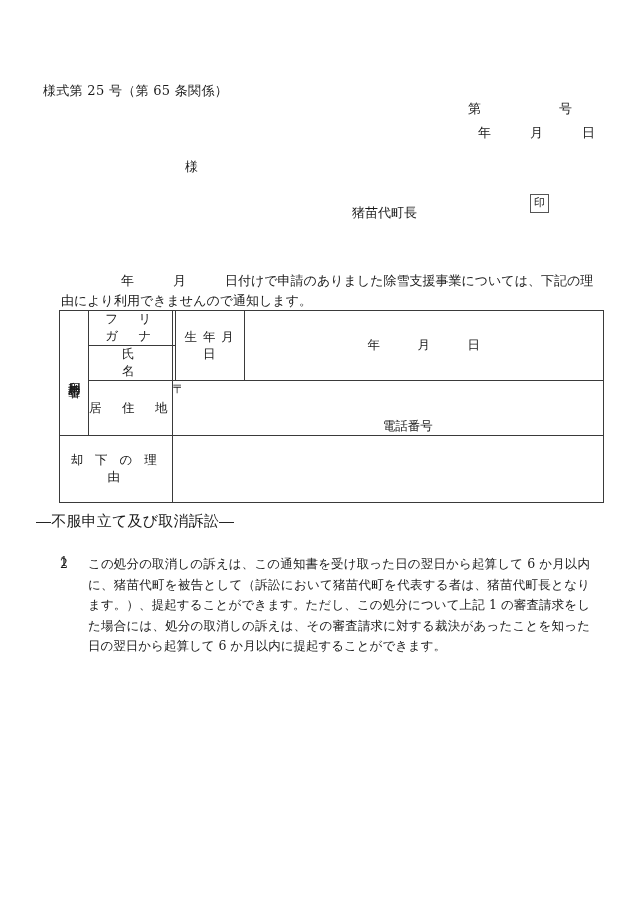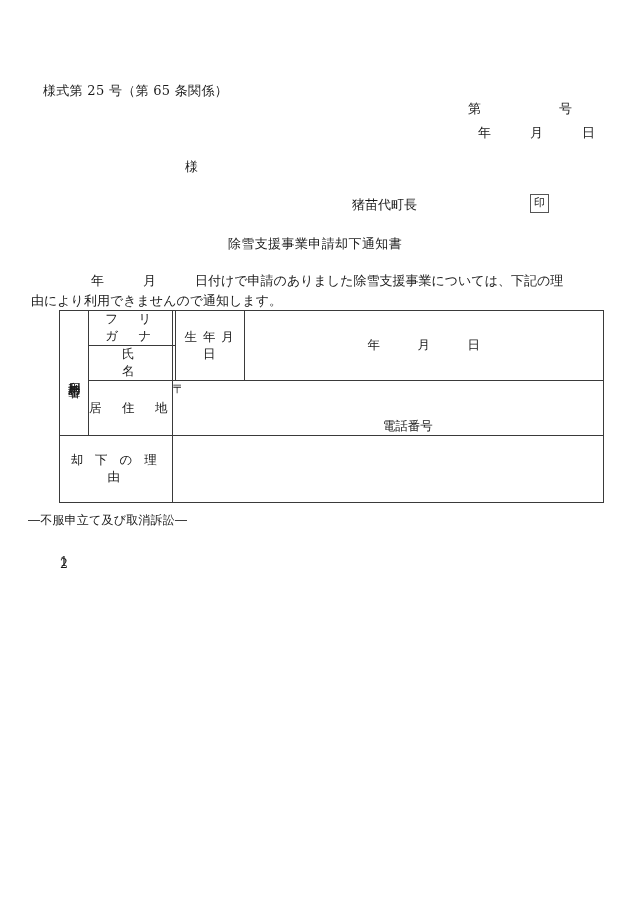--- a/index.html
+++ b/index.html
@@ -38,21 +38,21 @@
   }
   #doc-date {
     left: 478px; top: 124px;
     font-size: 13px;
   }
   #addressee {
     left: 185px; top: 158px;
     font-size: 13px;
   }
   #issuer {
-    left: 352px; top: 196px;
+    left: 352px; top: 204px;
     font-size: 13px;
   }
   #seal-box {
     position: absolute;
     left: 530px; top: 194px;
     width: 17px; height: 17px;
     border: 1px solid #555;
     font-size: 11px;
     line-height: 16px;
     text-align: center;
@@ -62,21 +62,21 @@
     left: 0; top: 235px;
     width: 630px;
     text-align: center;
     font-size: 13px;
     letter-spacing: 0.4px;
   }
 
   
   #intro {
     position: absolute;
-    left: 31px; top: 271px;
+    left: 61px; top: 271px;
     width: 545px;
     font-size: 13px;
     line-height: 20px;
     text-indent: 60px;
   }
 
   
   #form-table {
     position: absolute;
     left: 43px; top: 310px;
@@ -141,22 +141,22 @@
   }
   .reason-lbl {
     height: 66px;
     text-align: center;
     letter-spacing: 4px;
     padding-left: 4px;
   }
 
   
   #appeal-heading {
-    left: 28px; top: 512px;
-    font-size: 12px;
+    left: 36px; top: 512px;
+    font-size: 15px;
     letter-spacing: 0.2px;
   }
   #appeal-list {
     position: absolute;
     left: 60px; top: 552px;
     width: 530px;
     margin: 0;
     padding: 0;
     list-style: none;
     font-size: 12.5px;
@@ -189,21 +189,20 @@
   <div class="abs jp" id="doc-number">第　　　　　　号</div>
 
   <div class="abs jp" id="doc-date">年　　　月　　　日</div>
 
   <div class="abs jp" id="addressee">様</div>
 
   <div class="abs jp" id="issuer">猪苗代町長</div>
 
   <div class="jp" id="seal-box">印</div>
 
-  <div class="abs jp" id="doc-title">除雪支援事業申請却下通知書</div>
 
   <div class="jp" id="intro">年　　　月　　　日付けで申請のありました除雪支援事業については、下記の理由により利用できませんので通知します。</div>
 
   <table id="form-table">
     <tbody>
       <tr class="row-furigana">
         <td class="cell-vert no-bottom" rowspan="3">
           <span class="vert-text jp">利用希望者</span>
         </td>
         <td class="lbl jp lbl-spread">フ　リ　ガ　ナ</td>
@@ -233,16 +232,17 @@
   </table>
 
   <div class="abs jp" id="appeal-heading">―不服申立て及び取消訴訟―</div>
 
   <ol id="appeal-list">
     <li class="jp justify-wide">
       <span class="num">1</span>
     </li>
     <li class="jp justify-wide">
       <span class="num">2</span>
+      <span>この処分の取消しの訴えは、この通知書を受け取った日の翌日から起算して 6 か月以内に、猪苗代町を被告として（訴訟において猪苗代町を代表する者は、猪苗代町長となります。）、提起することができます。ただし、この処分について上記 1 の審査請求をした場合には、処分の取消しの訴えは、その審査請求に対する裁決があったことを知った日の翌日から起算して 6 か月以内に提起することができます。</span>
     </li>
   </ol>
 
 </div>
 
 </body></html>

